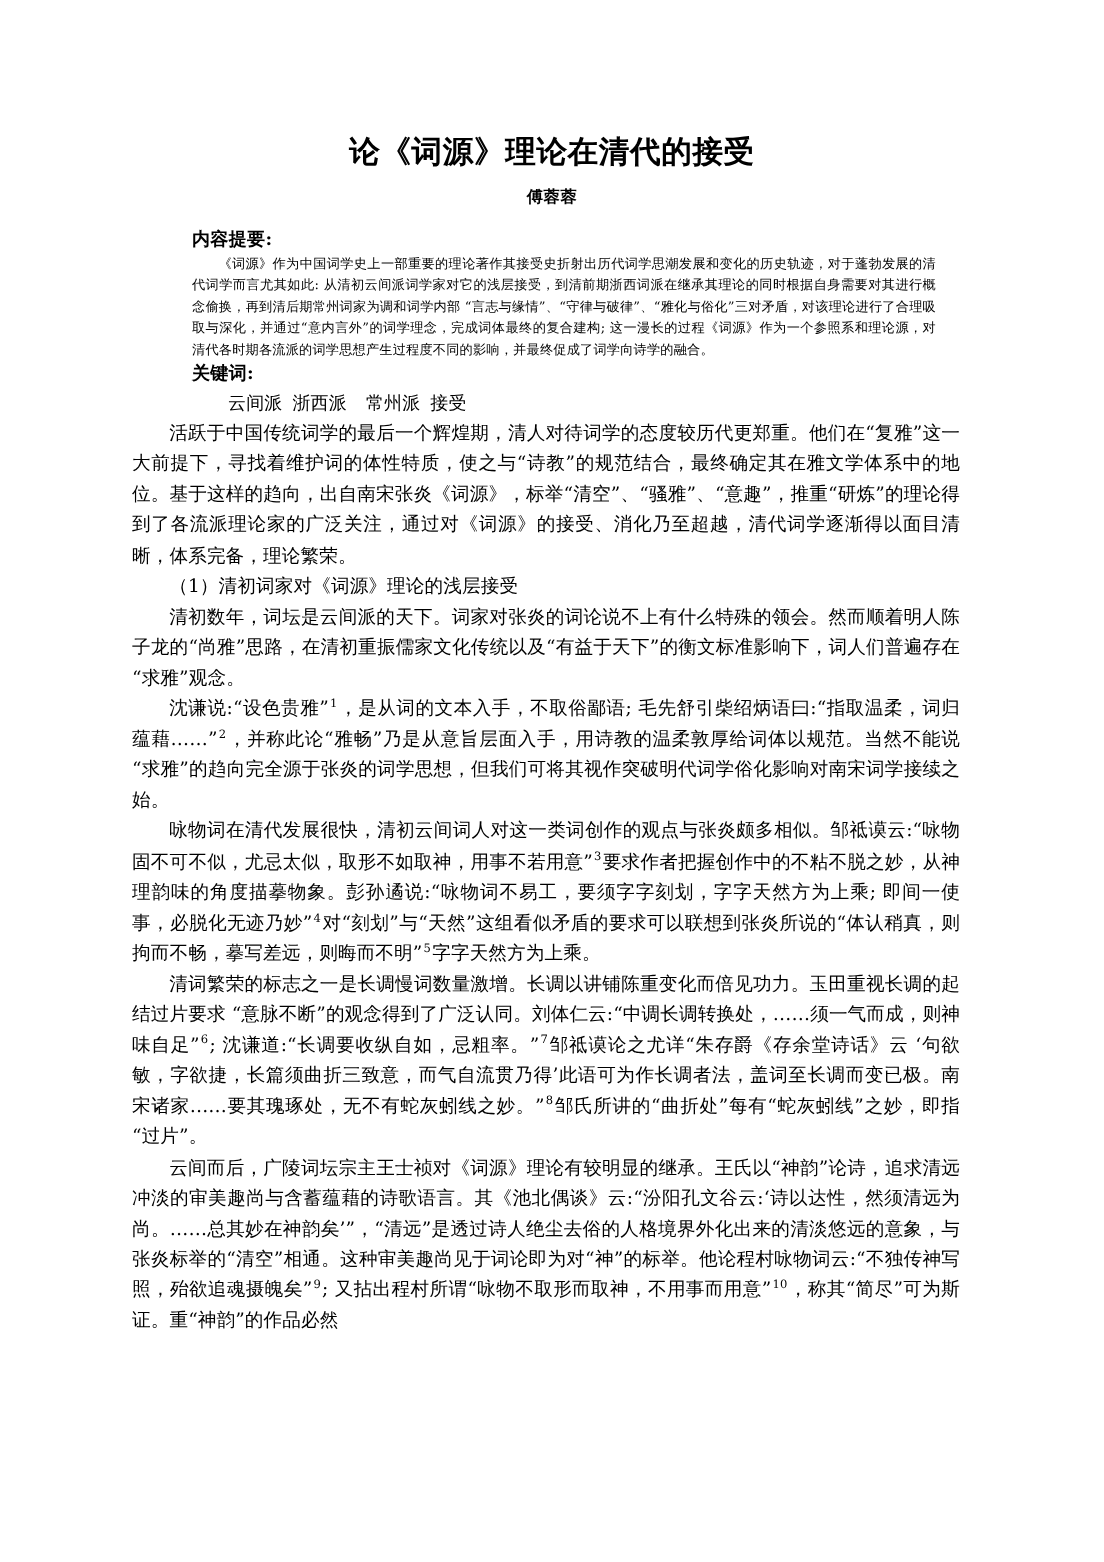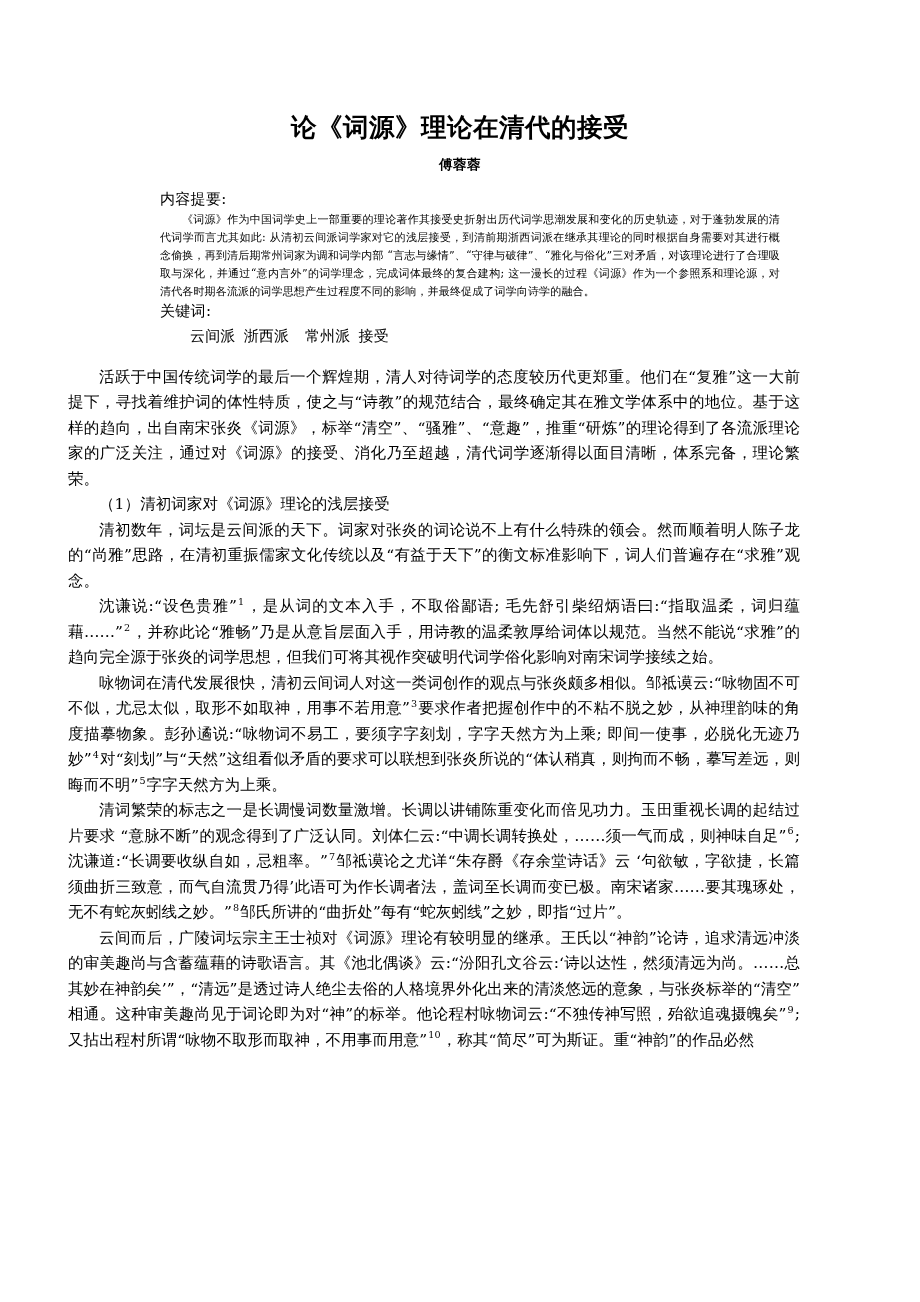--- a/index.html
+++ b/index.html
@@ -46,21 +46,21 @@
   }
 
   
   .abstract-region {
     margin-top: 14px;
     padding-left: 160px;
     padding-right: 140px;
   }
   .section-label {
     font-size: 15px;
-    font-weight: normal;
+    font-weight: bold;
     line-height: 1.55;
     margin: 0;
     letter-spacing: 0.3px;
   }
   .abstract-body {
     font-size: 11px;
     line-height: 1.62;
     margin: 0;
     text-align: justify;
     text-justify: inter-ideograph;
@@ -72,23 +72,23 @@
     line-height: 1.62;
     margin: 0;
     text-indent: 2em;
     letter-spacing: 0.15px;
   }
   .kw-gap { display: inline-block; width: 0.55em; }
   .kw-gap-wide { display: inline-block; width: 1.05em; }
 
   
   .body-region {
-    padding-left: 68px;
+    padding-left: 110px;
     padding-right: 120px;
-    margin-top: 17px;
+    margin-top: 1px;
   }
   .body-p {
     font-size: 15.5px;
     line-height: 1.645;
     margin: 0;
     text-align: justify;
     text-justify: inter-ideograph;
     text-indent: 2em;
     letter-spacing: 0.1px;
   }

